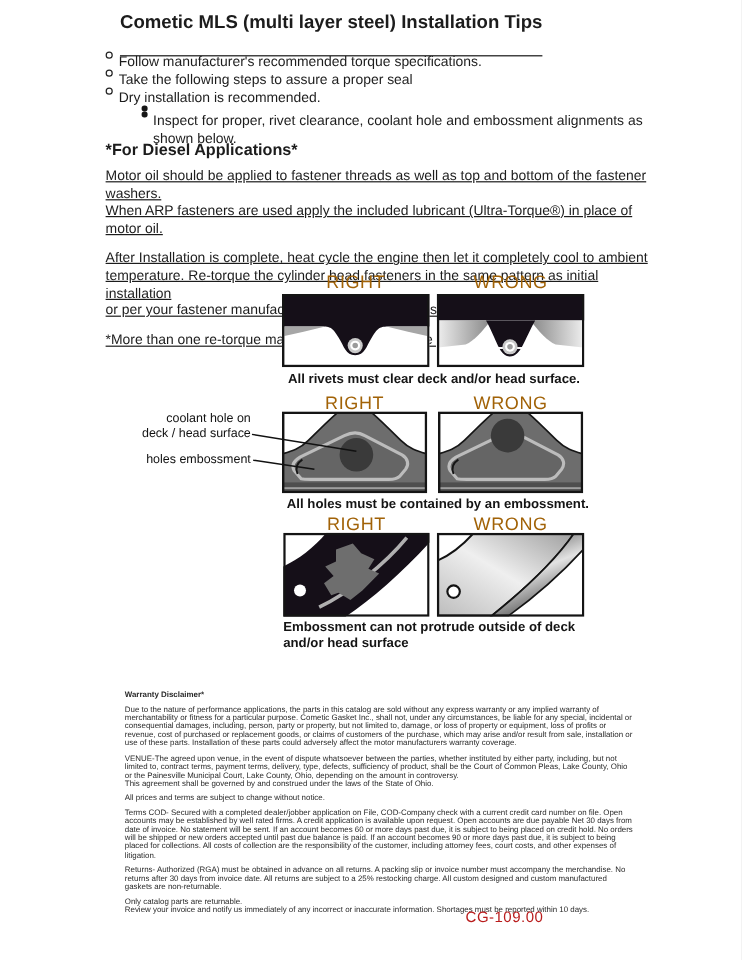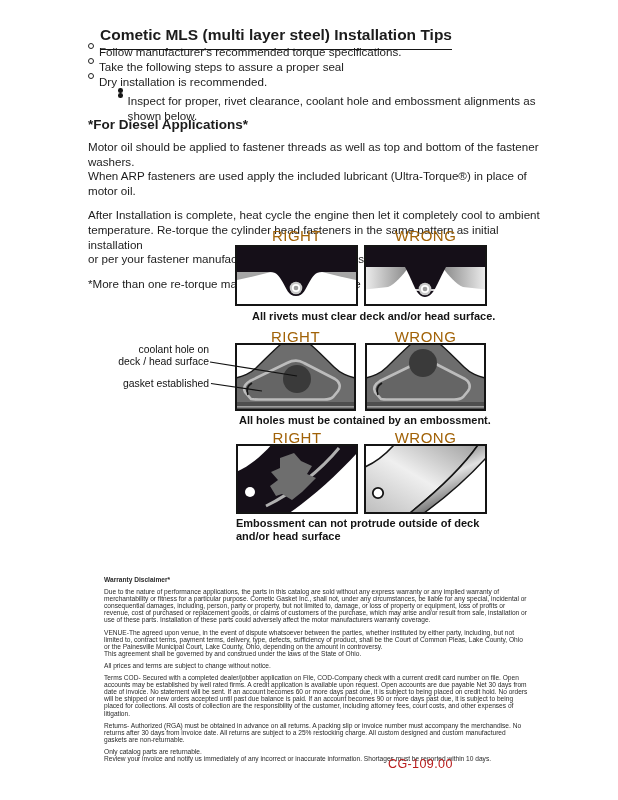--- a/index.html
+++ b/index.html
@@ -5,36 +5,36 @@
   html,body{margin:0;padding:0;background:#e8e8e8;}
   #page{
     position:relative;width:618px;height:800px;background:#ffffff;
     font-family:"Liberation Sans","DejaVu Sans",sans-serif;color:#1c1c1c;
     overflow:hidden;margin:0 auto;
   }
   .abs{position:absolute;}
   .pre{white-space:pre-line;}
 
   
-  #title{left:100px;top:26px;font-size:15.5px;font-weight:bold;
-         border-bottom:1.6px solid #161616;padding-bottom:5px;display:inline-block;}
+  #title{left:100px;top:10px;font-size:15.5px;font-weight:bold;
+         border-bottom:1.6px solid #161616;padding-bottom:18px;display:inline-block;}
 
   
   #tips{left:88px;top:45px;width:465px;font-size:11.6px;line-height:14.8px;}
   .bullet-line{display:flex;align-items:flex-start;}
   .o-bullet{width:4px;height:4px;border:1.3px solid #222;border-radius:50%;
             display:inline-block;flex:0 0 auto;margin-right:5px;transform:translateY(-2px);}
   .sub{margin-left:30px;}
   .f-bullet{width:4.6px;height:4.6px;background:#161616;border-radius:50%;
             display:inline-block;flex:0 0 auto;margin-right:5px;transform:translateY(-1px);}
 
   
   #diesel{left:88px;top:117px;width:452px;}
   #diesel h2{font-size:13.5px;font-weight:bold;margin:0 0 8px 0;}
-  #diesel p{font-size:11.6px;line-height:14.6px;margin:0 0 10px 0;}
+  #diesel p{font-size:11.6px;line-height:14.6px;margin:0 0 10px 0;text-decoration:underline;}
 
   
   .rw-label{font-size:15px;letter-spacing:.5px;text-align:center;color:#a16207;}
   .dbox{border:0;display:block;}
   .caption{font-size:11px;font-weight:bold;line-height:12.5px;color:#141414;}
   .anno{font-size:10.4px;line-height:11.6px;text-align:right;color:#111;}
 
   
   #disclaimer{left:104px;top:576px;width:424px;font-size:6.6px;line-height:7.1px;color:#2a2a2a;}
   #disclaimer .dhead{font-weight:bold;margin:0 0 5px 0;}
@@ -115,28 +115,28 @@
     <path d="M41,22 C50,38 52,52 61,52 C70,52 73,38 82,22 Z" fill="#150f18"></path>
     <rect x="30" y="44.2" width="63" height="1.6" fill="#ffffff"></rect>
     <g>
       <circle cx="61" cy="44" r="6.3" fill="#c9c9c9"></circle>
       <circle cx="61" cy="44" r="4.1" fill="#ffffff"></circle>
       <circle cx="61" cy="44" r="2.3" fill="#9b9b9b"></circle>
     </g>
     <rect x="1" y="1" width="121" height="59" fill="none" stroke="#141414" stroke-width="2"></rect>
   </svg>
 
-  <div class="abs caption" style="left:252px;top:310px;">All rivets must clear deck and/or head surface.</div>
+  <div class="abs caption" style="left:240px;top:310px;">All rivets must clear deck and/or head surface.</div>
 
   <div class="abs rw-label" style="left:235px;top:328px;width:121px;">RIGHT</div>
   <div class="abs rw-label" style="left:365px;top:328px;width:121px;">WRONG</div>
 
   <div class="abs anno pre" style="left:105px;top:344px;width:104px;">coolant hole on
 deck / head surface</div>
-  <div class="abs anno" style="left:105px;top:378px;width:104px;">gasket established</div>
+  <div class="abs anno" style="left:105px;top:378px;width:104px;">holes embossment</div>
 
   <svg class="abs dbox" style="left:235px;top:343px;" width="121" height="68" viewBox="0 0 121 68">
     <rect width="121" height="68" fill="#6d6d6d"></rect>
     <path d="M1,1 H46 C38,8 30,16 22,24 C15,31 8,33 1,35 Z" fill="#ffffff" stroke="#161616" stroke-width="1.4"></path>
     <path d="M120,1 H75 C83,8 91,16 99,24 C106,31 113,33 120,35 Z" fill="#ffffff" stroke="#161616" stroke-width="1.4"></path>
     <rect x="1" y="59" width="119" height="8" fill="#4e4e4e"></rect>
     <rect x="1" y="63" width="119" height="1.6" fill="#9f9f9f"></rect>
     <path d="M16,56 L10,49 C8,45 10,41 15,38 L52,20 C58,17 64,17 69,20 L100,36 C105,39 106,44 103,48 L98,54 C96,56 93,56.5 89,56.5 L24,56.5 C20,56.5 18,56.5 16,56 Z" fill="#656565" stroke="#bcbcbc" stroke-width="2.6"></path>
     <path d="M13,52 C11,47 12,43 17,40" fill="none" stroke="#161616" stroke-width="1.6"></path>
     <circle cx="62" cy="36" r="14" fill="#3a3a3a"></circle>

